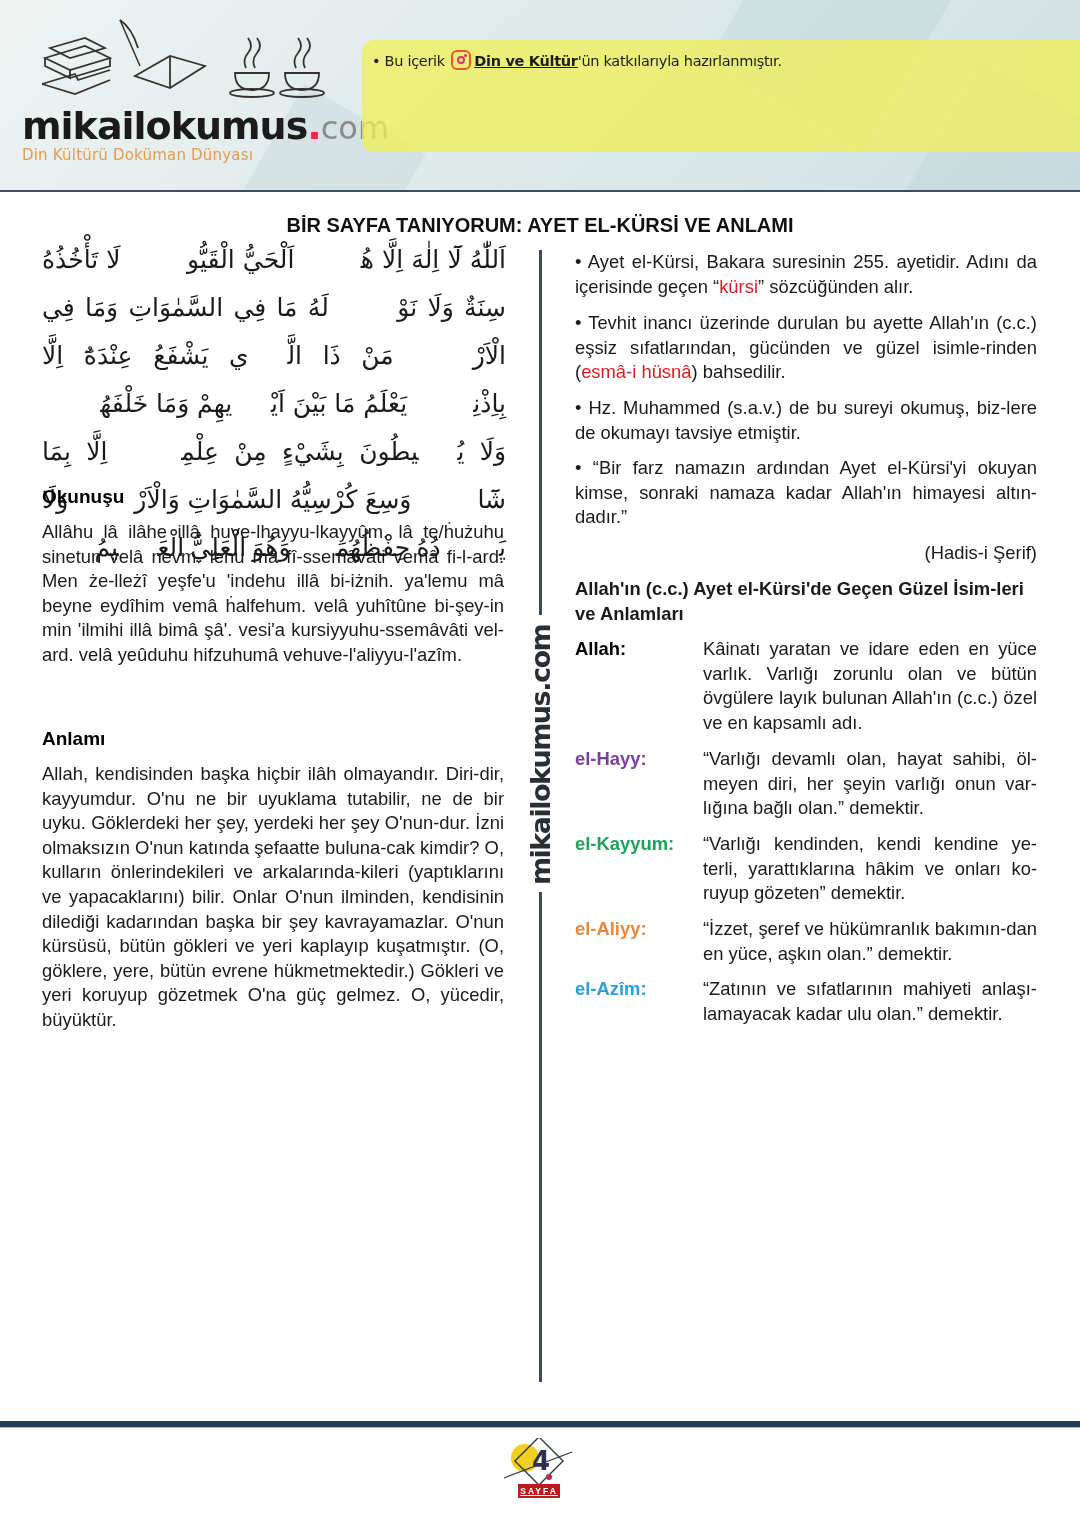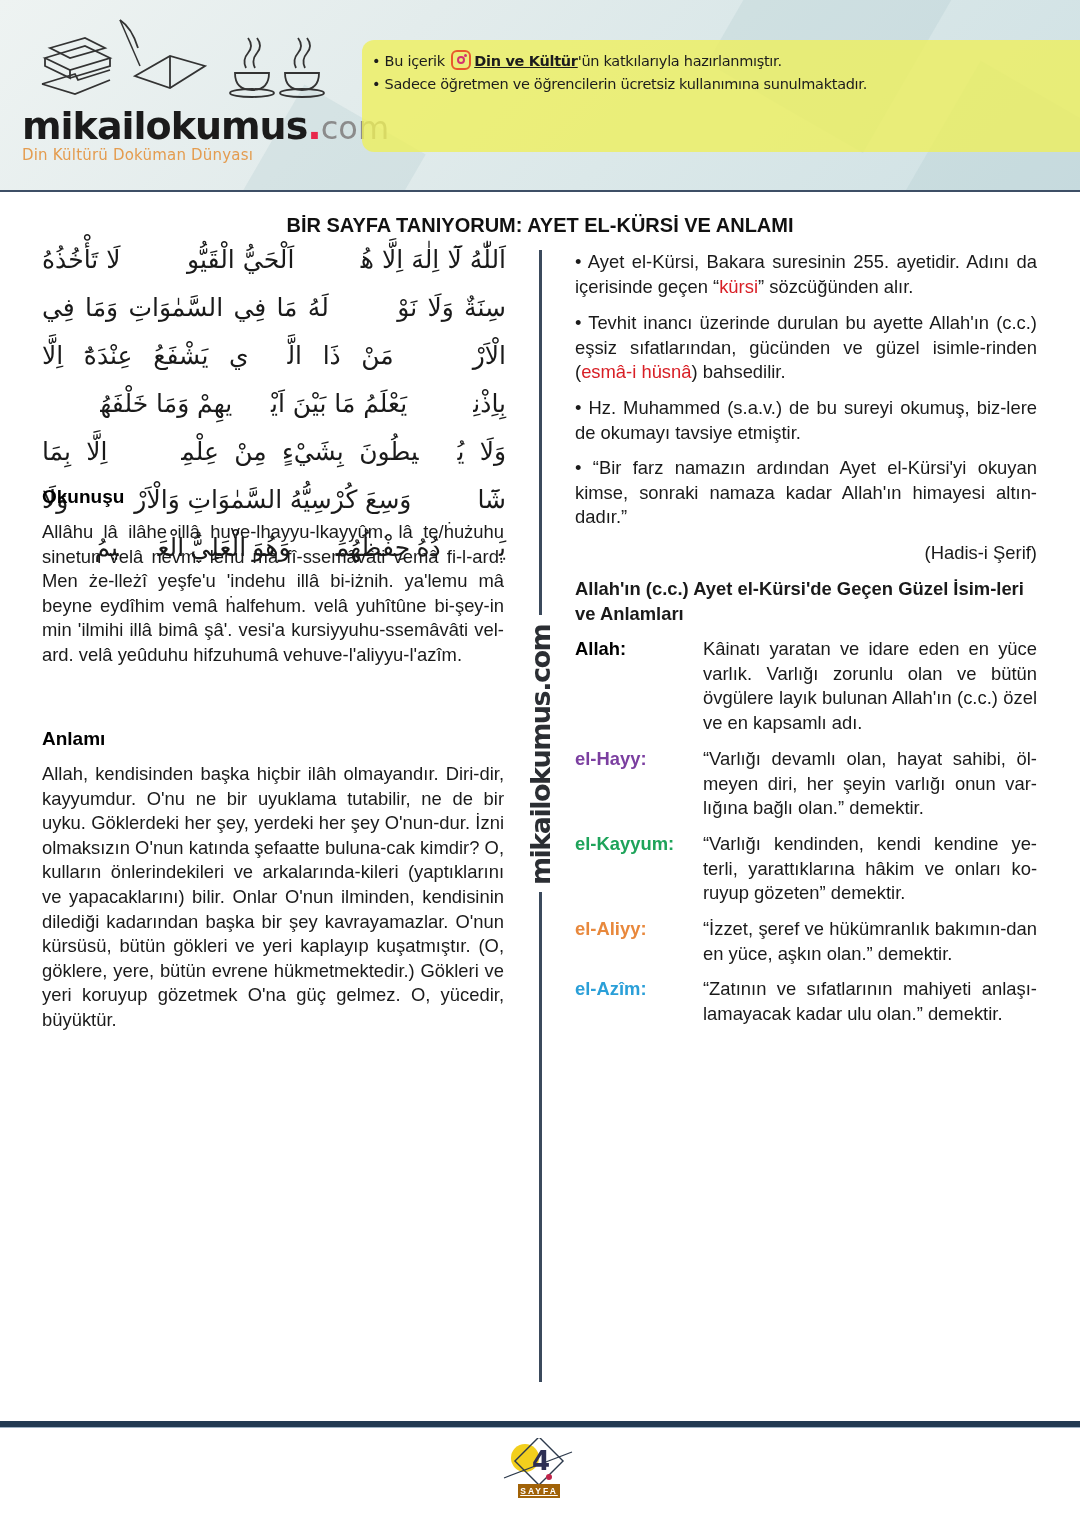--- a/index.html
+++ b/index.html
@@ -81,21 +81,21 @@
   .name-term { position: absolute; left: 0; top: 0; font-weight: bold; }
   .name-def { position: absolute; left: 128px; top: 0; width: 334px; text-align: justify; }
 
   
   .footer-line { position: absolute; left: 0; top: 1421px; width: 1080px; height: 6px; background: #223a52; }
   .footer-line-thin { position: absolute; left: 0; top: 1427px; width: 1080px; height: 1px; background: #9fb2c4; }
   .page-badge { position: absolute; left: 500px; top: 1438px; width: 80px; height: 64px; }
   .page-num { position: absolute; left: 532px; top: 1446px; font-family: "DejaVu Sans", sans-serif; font-weight: bold; font-size: 26px; color: #2d2f54; }
   .page-dot { position: absolute; left: 546px; top: 1474px; width: 6px; height: 6px; background: #c0254b; border-radius: 50%; }
   .sayfa {
-    position: absolute; left: 518px; top: 1484px; width: 42px; height: 14px; background: #a16207;
+    position: absolute; left: 518px; top: 1484px; width: 42px; height: 14px; background: #b91c1c;
     color: #ffffff; font-size: 8.5px; font-weight: bold; letter-spacing: 2px; text-align: center; line-height: 14px; text-decoration: underline;
   }
 </style>
 </head>
 <body>
 
 <div class="header">
   <div class="hex" style="left:740px;top:-60px;width:180px;height:180px;"></div>
   <div class="hex" style="left:930px;top:90px;width:160px;height:160px;"></div>
   <div class="hex" style="left:260px;top:110px;width:140px;height:140px;"></div>
@@ -126,21 +126,20 @@
   <div class="logo">
     <span>mikailokumus</span><span class="dot">.</span><span class="com">com</span>
   </div>
   <div class="logo-sub">Din Kültürü Doküman Dünyası</div>
 
   <div class="notice-box"></div>
   <div class="notice-list">
     <div class="notice-item">
       <span>• Bu içerik </span><span class="insta-icon"></span><span class="u">Din ve Kültür</span><span>'ün katkılarıyla hazırlanmıştır.</span>
     </div>
-    <div class="notice-item"><span>• Sadece öğretmen ve öğrencilerin ücretsiz kullanımına sunulmaktadır.</span></div>
   </div>
   <div class="header-bottom-line"></div>
 </div>
 
 <div class="page-title">BİR SAYFA TANIYORUM: AYET EL-KÜRSİ VE ANLAMI</div>
 
 <div class="arabic">اَللّٰهُ لَٓا اِلٰهَ اِلَّا هُوَۚ اَلْحَيُّ الْقَيُّومُۚ لَا تَأْخُذُهُ سِنَةٌ وَلَا نَوْمٌۜ لَهُ مَا فِي السَّمٰوَاتِ وَمَا فِي الْاَرْضِۜ مَنْ ذَا الَّذ۪ي يَشْفَعُ عِنْدَهُٓ اِلَّا بِاِذْنِه۪ۜ يَعْلَمُ مَا بَيْنَ اَيْد۪يهِمْ وَمَا خَلْفَهُمْۚ وَلَا يُح۪يطُونَ بِشَيْءٍ مِنْ عِلْمِه۪ٓ اِلَّا بِمَا شَٓاءَۚ وَسِعَ كُرْسِيُّهُ السَّمٰوَاتِ وَالْاَرْضَۚ وَلَا يَؤُ۫دُهُ حِفْظُهُمَاۚ وَهُوَ الْعَلِيُّ الْعَظ۪يمُ</div>
 
 <div class="section-head" style="top:486px;">Okunuşu</div>
 <div class="body-text" style="top:520px;">Allâhu lâ ilâhe illâ huve-lhayyu-lkayyûm. lâ te/ḣużuhu sinetun velâ nevm. lehu mâ fî-ssemâvâti vemâ fi-l-ard. Men że-lleżî yeşfe'u 'indehu illâ bi-iżnih. ya'lemu mâ beyne eydîhim vemâ ḣalfehum. velâ yuhîtûne bi-şey-in min 'ilmihi illâ bimâ şâ'. vesi'a kursiyyuhu-ssemâvâti vel-ard. velâ yeûduhu hifzuhumâ vehuve-l'aliyyu-l'azîm.</div>

